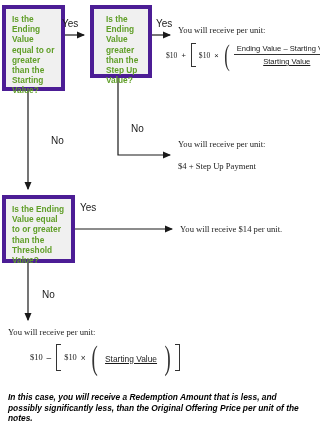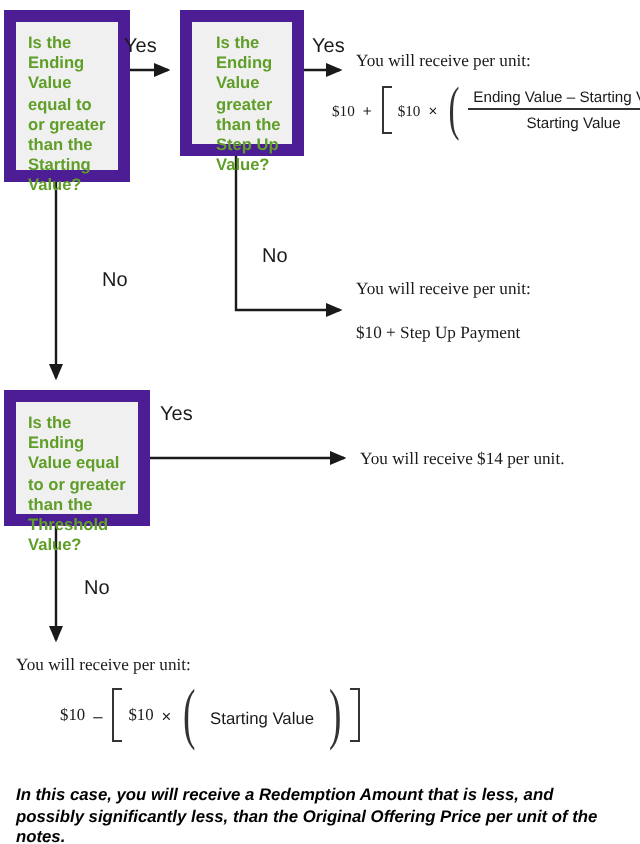--- a/index.html
+++ b/index.html
@@ -18,21 +18,21 @@
   #flow {
     position: absolute;
     left: 0; top: 0;
     width: 320px;
     height: 422px;
   }
   .decision-box {
     position: absolute;
     box-sizing: border-box;
     background: #f0f0f0;
-    border: 6px solid #4c1d95;
+    border: 4px solid #4c1d95;
     color: #5f9e27;
     font-weight: bold;
     font-size: 8.3px;
     line-height: 10.2px;
     padding: 5px 5px 4px 6px;
   }
   #box-start-value { left: 2px; top: 5px; width: 63px; height: 86px; }
   #box-step-up     { left: 90px; top: 5px; width: 62px; height: 73px; padding-left: 12px; }
   #box-threshold   { left: 2px; top: 195px; width: 73px; height: 68px; }
 
@@ -114,20 +114,21 @@
     flex-direction: column;
     align-items: center;
     padding: 0 2px;
   }
   .frac .numer {
     padding: 0 3px 1px 3px;
     border-bottom: 1px solid #333;
   }
   .frac .denom {
     padding: 2px 3px 0 3px;
+    text-decoration: underline;
   }
 
   .footnote {
     position: absolute;
     left: 8px;
     top: 392px;
     width: 302px;
     font-size: 8.4px;
     line-height: 10.6px;
     font-weight: bold;
@@ -183,21 +184,21 @@
   <div class="edge-label" id="label-yes-2">Yes</div>
   <div class="edge-label" id="label-no-1">No</div>
   <div class="edge-label" id="label-no-2">No</div>
   <div class="edge-label" id="label-yes-3">Yes</div>
   <div class="edge-label" id="label-no-3">No</div>
 
   <div class="result-text" id="result-1-caption">You will receive per unit:</div>
 
   <div class="result-text" id="result-2-caption">You will receive per unit:</div>
 
-  <div class="result-text" id="result-2-value">$10 + Step Up Payment</div>
+  <div class="result-text" id="result-2-value">$4 + Step Up Payment</div>
 
   <div class="result-text" id="result-3-text">You will receive $14 per unit.</div>
 
   <div class="result-text" id="result-4-caption">You will receive per unit:</div>
 
   <div class="formula" id="formula-gain">
     <span class="f-lead">$10</span>
     <span class="f-op">+</span>
     <span class="bracket">
       <span class="f-lead">$10</span>

